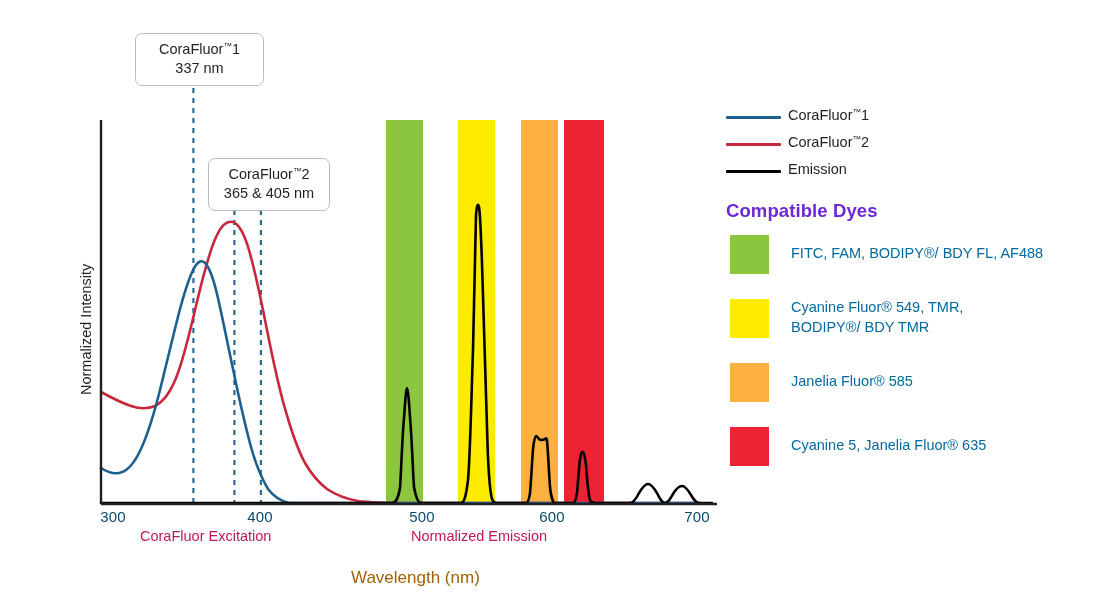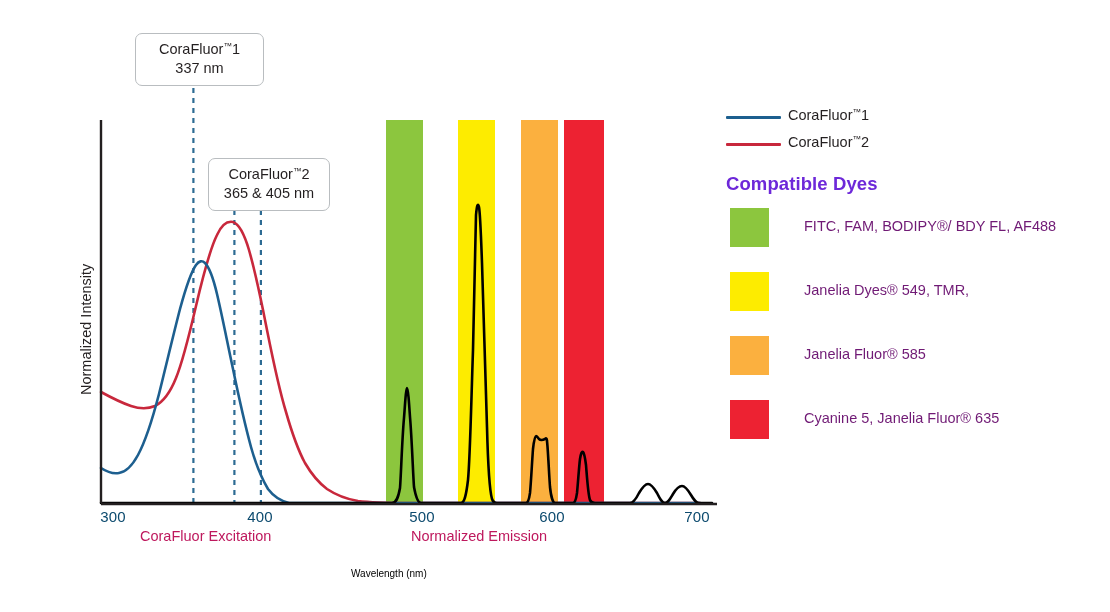--- a/index.html
+++ b/index.html
@@ -51,22 +51,22 @@
   }
   .axis-caption {
     position: absolute;
     font-size: 14.5px;
     color: #be185d;
     text-align: center;
     white-space: nowrap;
   }
   .axis-title {
     position: absolute;
-    font-size: 10px;
-    color: #000000;
+    font-size: 17px;
+    color: #a16207;
     text-align: center;
     white-space: nowrap;
   }
   .ylabel {
     position: absolute;
     font-size: 14.5px;
     color: #231f20;
     white-space: nowrap;
     transform-origin: left top;
     transform: rotate(-90deg);
@@ -134,24 +134,24 @@
     align-items: center;
     margin-top: 6px;
   }
   .dye-swatch {
     width: 39px;
     height: 39px;
     flex: 0 0 39px;
     margin-left: 4px;
   }
   .dye-label {
-    margin-left: 35px;
+    margin-left: 22px;
     font-size: 14.5px;
     line-height: 1.35;
-    color: #701a75;
+    color: #0369a1;
   }
   .dye-label .l2 { display: block; }
 </style>
 </head>
 <body>
 
 <div id="figure">
 
   <div class="plot-area">
 
@@ -290,34 +290,41 @@
       </div>
     </div>
 
     <div class="line-legend-item">
       <div class="line-swatch" style="background:#c8283c;"></div>
       <div class="line-legend-label">
         <span>CoraFluor</span><span class="sup">™</span><span>2</span>
       </div>
     </div>
 
+    <div class="line-legend-item">
+      <div class="line-swatch" style="background:#000000; height:3px;"></div>
+      <div class="line-legend-label">
+        <span>Emission</span>
+      </div>
+    </div>
 
     <div class="legend-heading">Compatible Dyes</div>
 
     <div class="dye-item">
       <div class="dye-swatch" style="background:#8cc63e;"></div>
       <div class="dye-label">
         <span>FITC, FAM, BODIPY®/ BDY FL, AF488</span>
       </div>
     </div>
 
     <div class="dye-item" style="margin-top:12px;">
       <div class="dye-swatch" style="background:#fdec00;"></div>
       <div class="dye-label">
-        <span>Janelia Dyes® 549, TMR,</span>
+        <span>Cyanine Fluor® 549, TMR,</span>
+        <span class="l2">BODIPY®/ BDY TMR</span>
       </div>
     </div>
 
     <div class="dye-item" style="margin-top:12px;">
       <div class="dye-swatch" style="background:#fbb03f;"></div>
       <div class="dye-label">
         <span>Janelia Fluor® 585</span>
       </div>
     </div>
 

